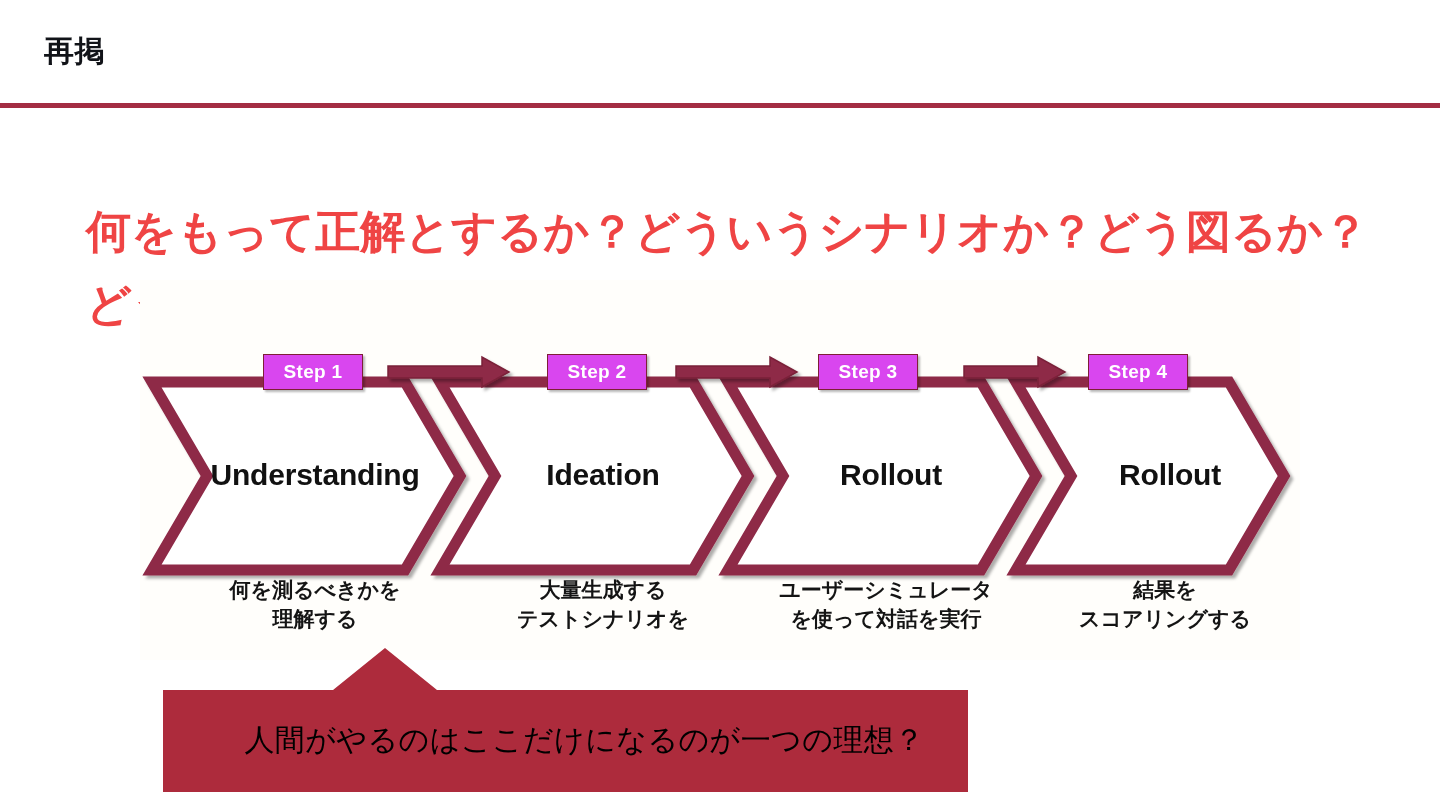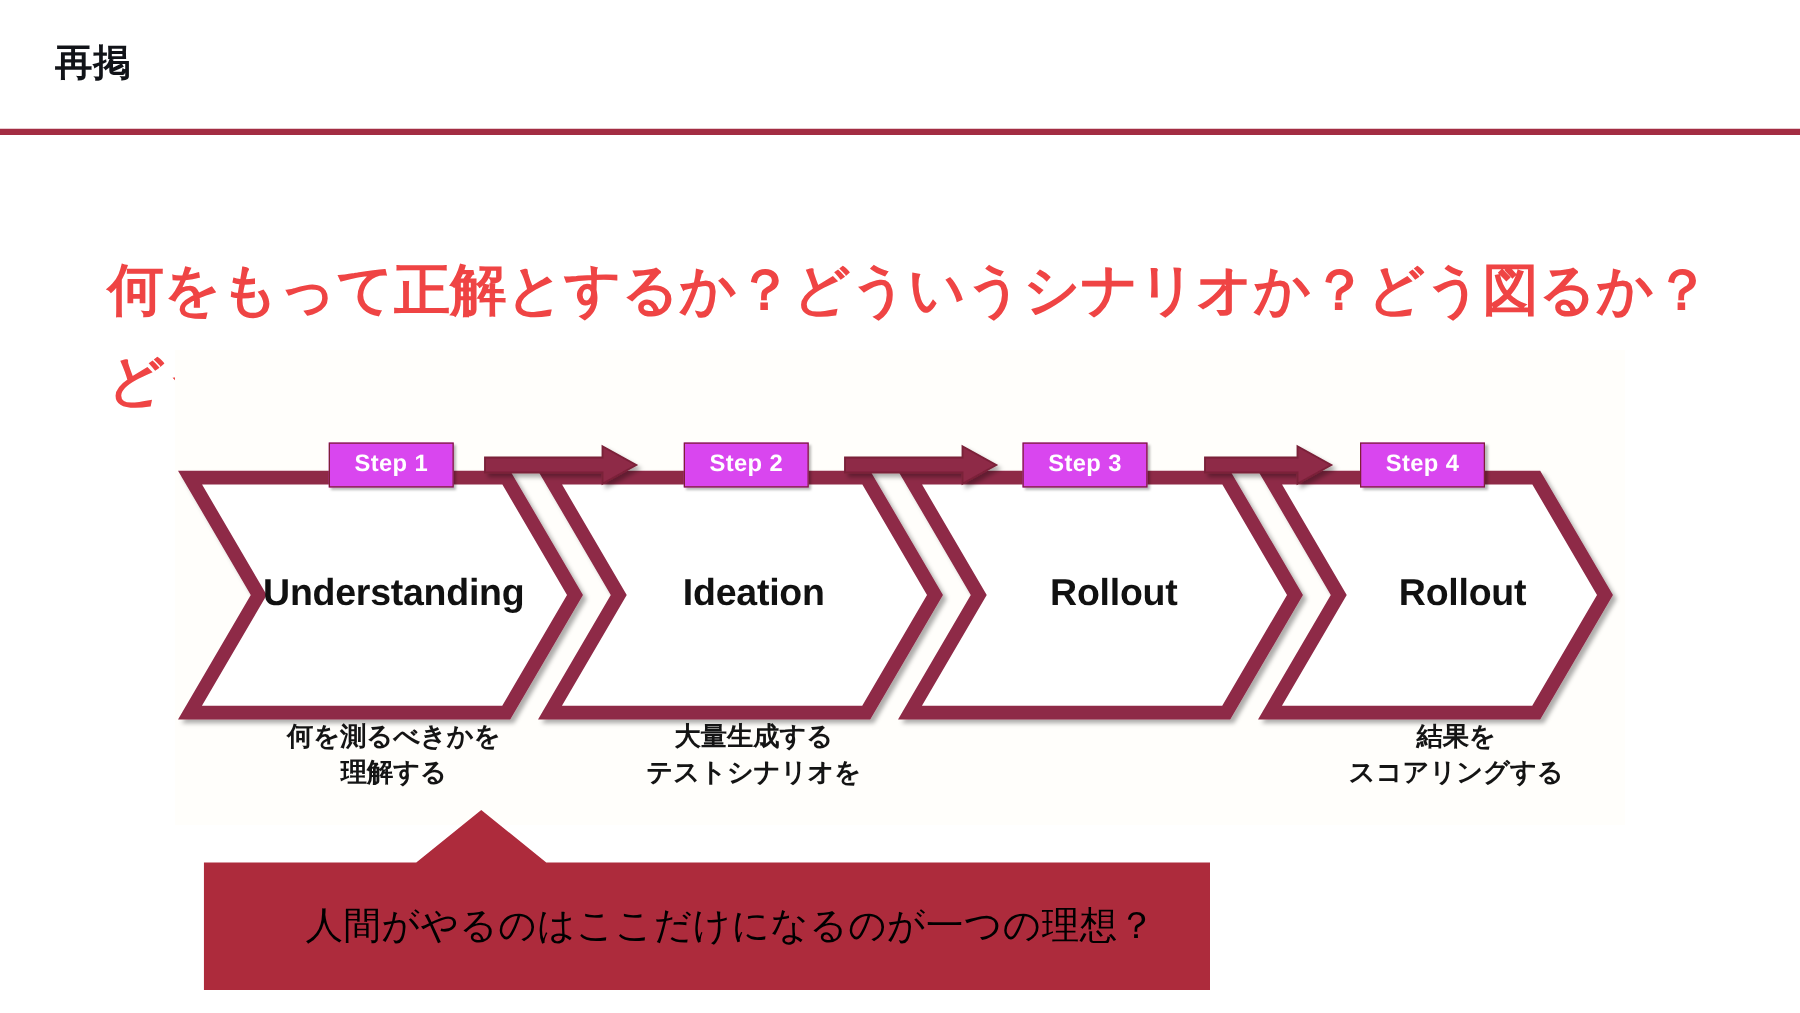--- a/index.html
+++ b/index.html
@@ -197,20 +197,24 @@
   <div class="chev-label" style="left:890px; top:178px; width:280px;">Rollout</div>
 
   <div class="caption" style="left:30px; top:296px; width:290px;">
     <div>何を測るべきかを</div>
     <div>理解する</div>
   </div>
   <div class="caption" style="left:318px; top:296px; width:290px;">
     <div>大量生成する</div>
     <div>テストシナリオを</div>
   </div>
+  <div class="caption" style="left:596px; top:296px; width:300px;">
+    <div>ユーザーシミュレータ</div>
+    <div>を使って対話を実行</div>
+  </div>
   <div class="caption" style="left:880px; top:296px; width:290px;">
     <div>結果を</div>
     <div>スコアリングする</div>
   </div>
 </div>
 
 <div class="callout">
   <svg class="callout-svg" width="805" height="148" viewBox="0 0 805 148">
     <path d="M 0,46 L 170,46 L 222,4 L 274,46 L 805,46 L 805,148 L 0,148 Z" fill="#ad2b3c"></path>
   </svg>

